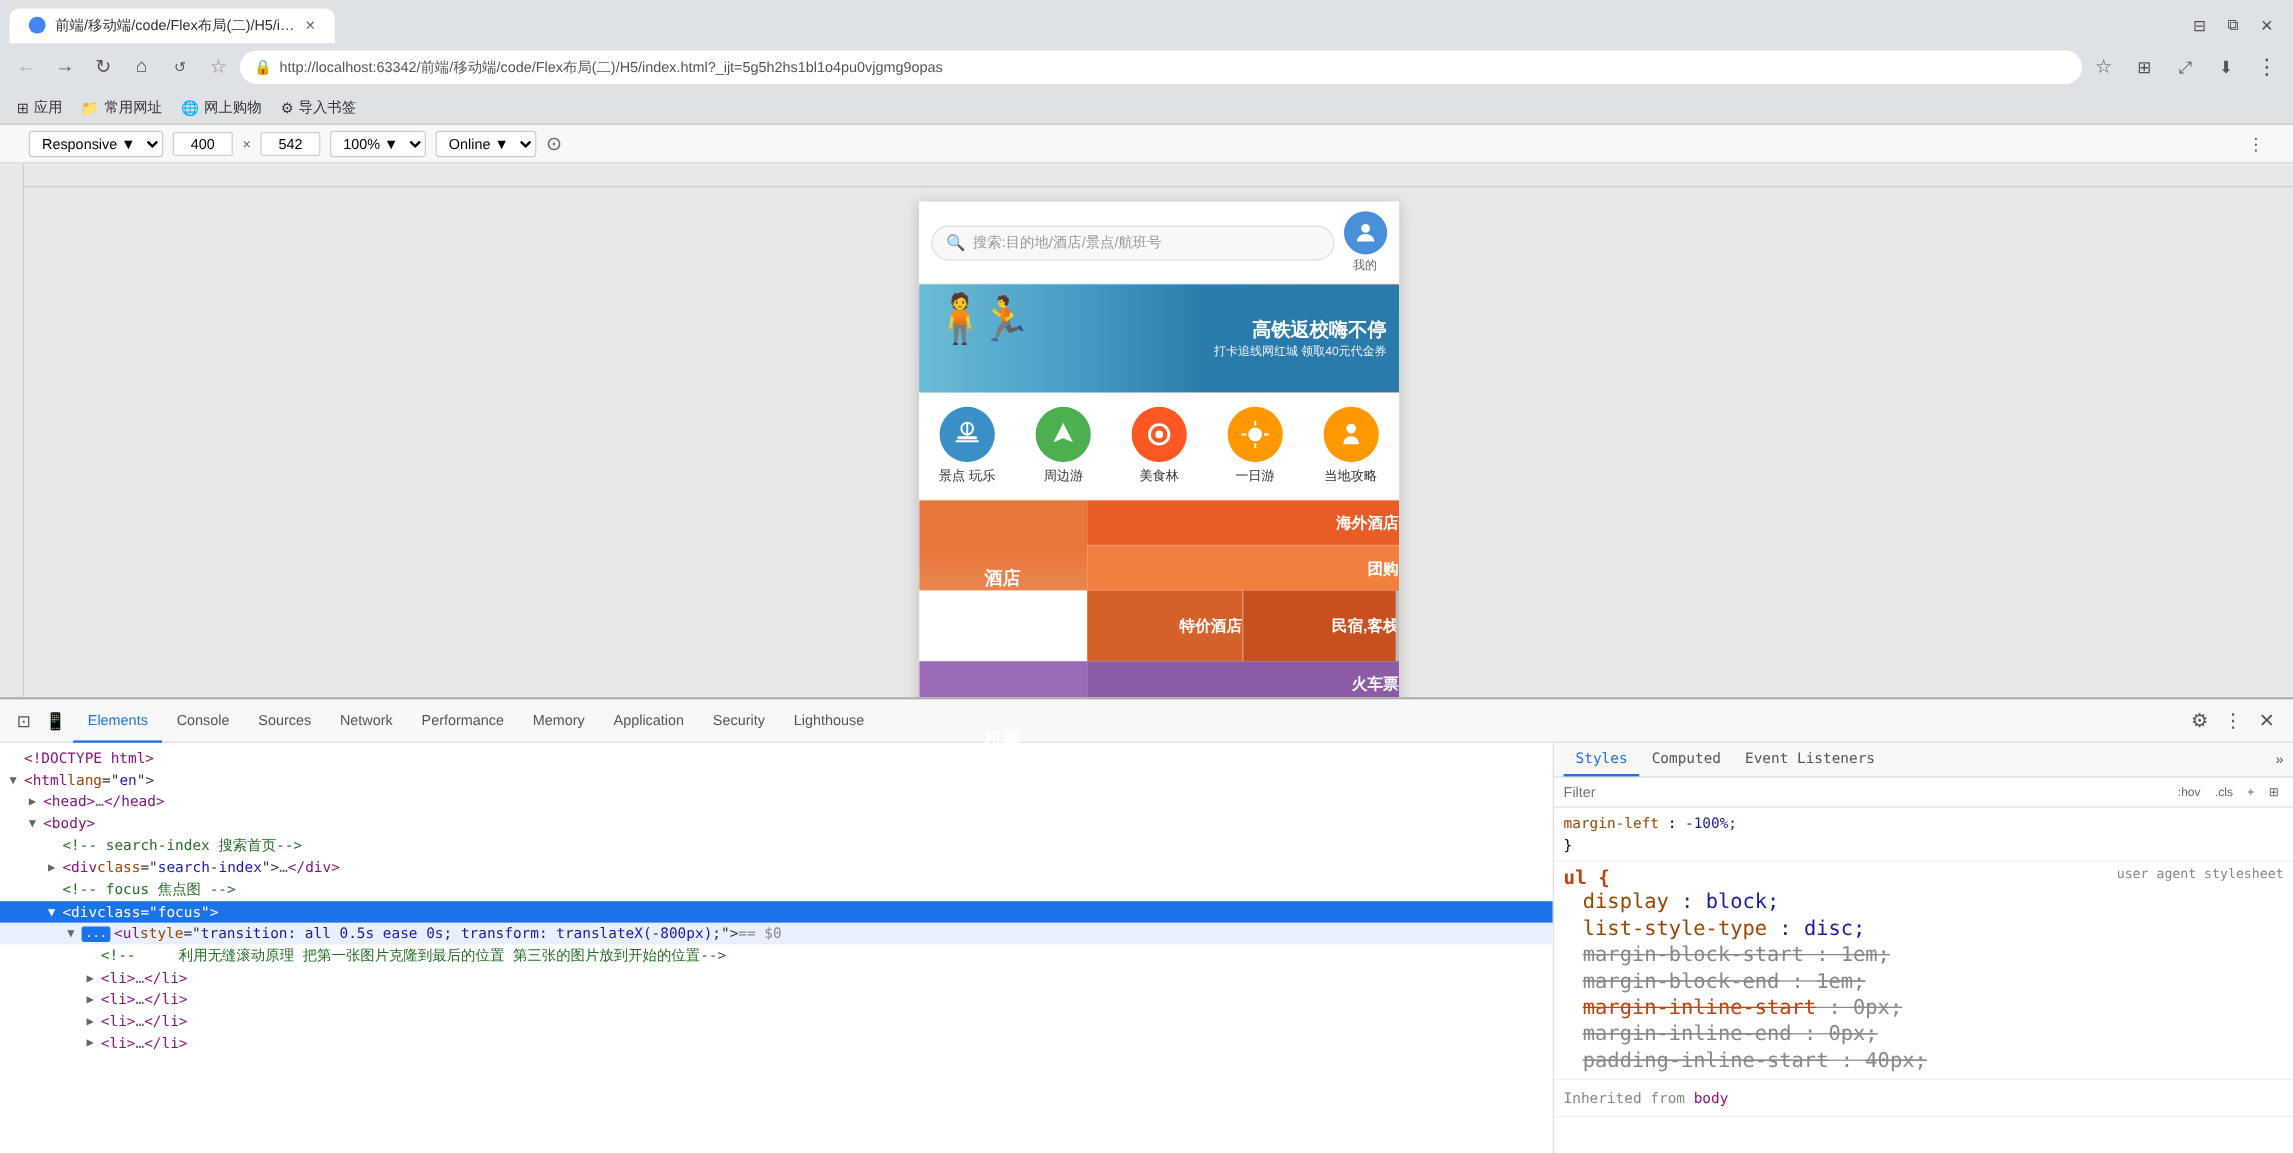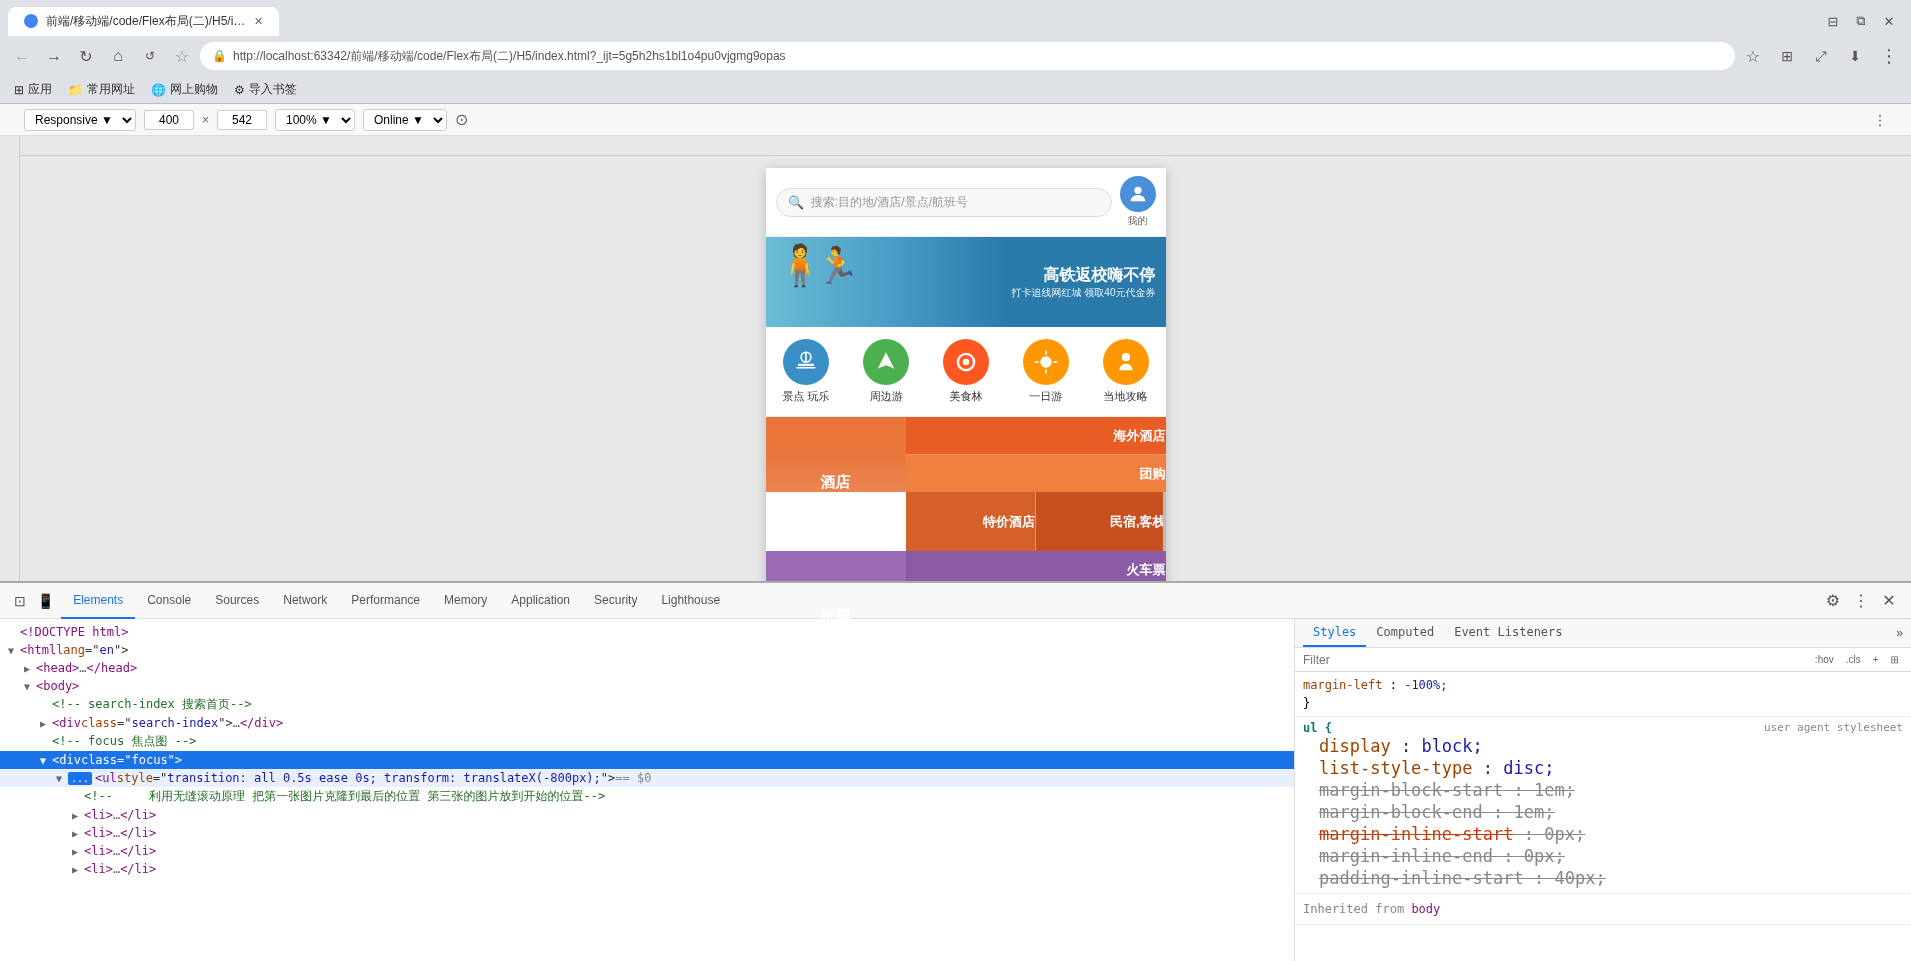--- a/index.html
+++ b/index.html
@@ -350,23 +350,23 @@
       cursor: pointer;
       background: none;
       border: none;
       padding: 2px 4px;
     }
     .css-rule {
       padding: 4px 8px;
       border-bottom: 1px solid #f0f0f0;
     }
     .css-selector {
-      color: #0f766e;
+      color: #c2410c;
       font-weight: bold;
-      font-size: 12px;
+      font-size: 16px;
     }
     .css-source {
       float: right;
       color: #888;
       font-size: 11px;
     }
     .css-property {
       padding: 1px 16px;
       font-size: 17px;
       color: #333;

